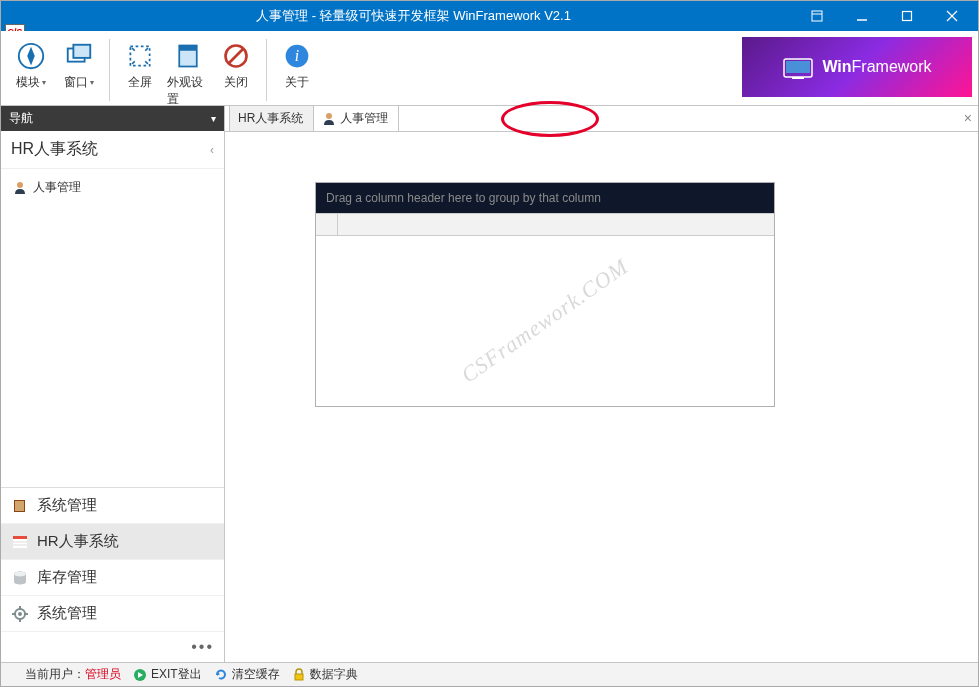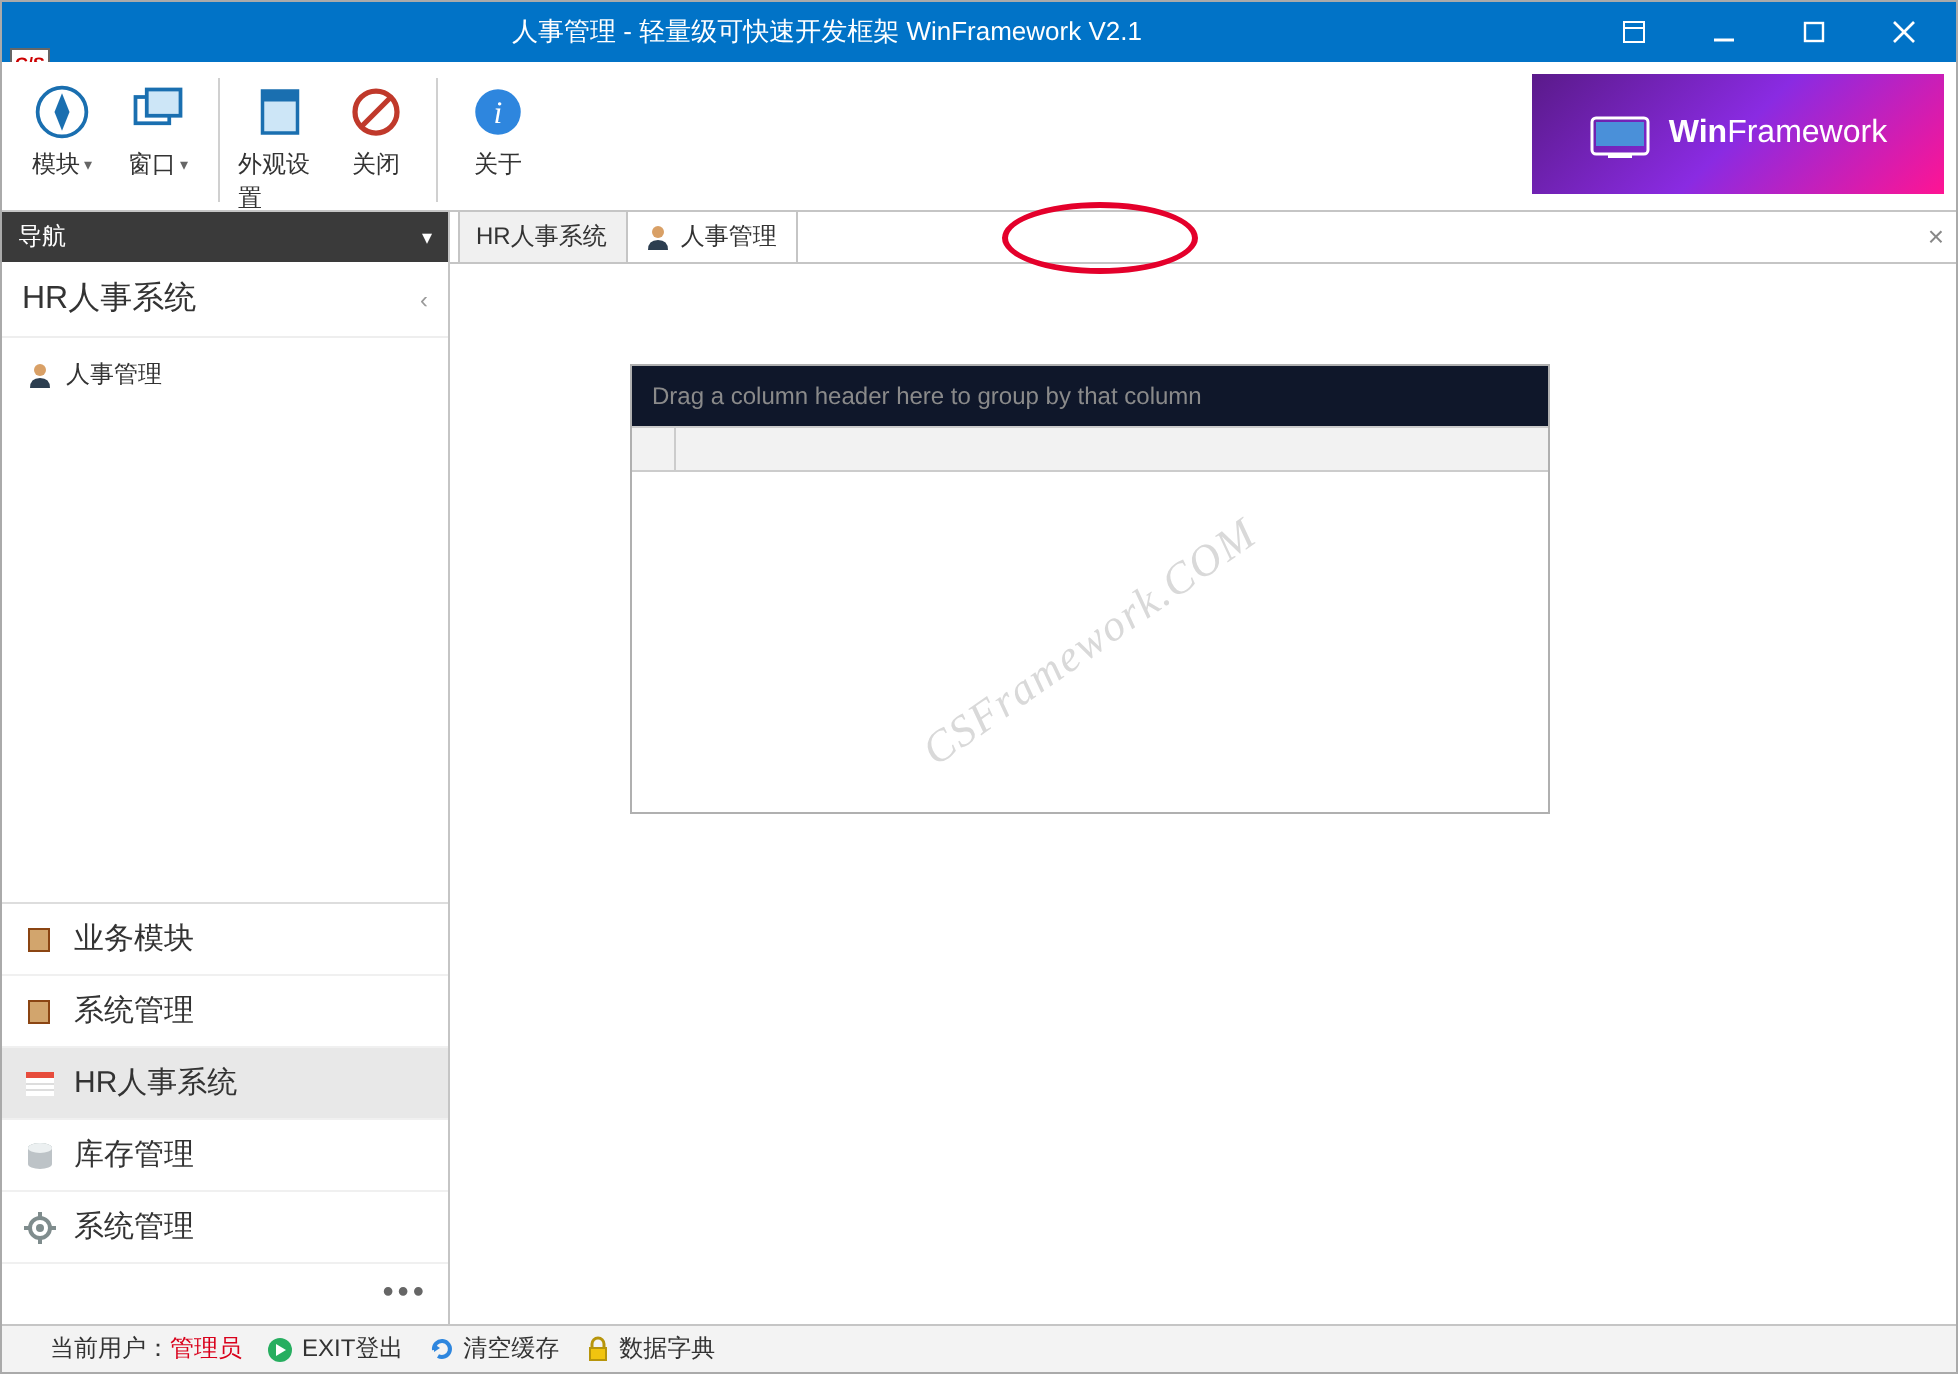--- a/index.html
+++ b/index.html
@@ -13,21 +13,21 @@
 .titlebar .win-btn { width: 45px; height: 30px; display: flex; align-items: center; justify-content: center; color: #fff; cursor: pointer; }
 
 
 .ribbon { height: 75px; background: #fff; border-bottom: 1px solid #c5c5c5; display: flex; align-items: stretch; padding: 4px 6px 0; }
 .ribbon-group { display: flex; align-items: flex-start; }
 .ribbon-sep { width: 1px; background: #d0d0d0; margin: 4px 6px; }
 .ribbon-btn { width: 48px; display: flex; flex-direction: column; align-items: center; padding: 4px 2px; cursor: pointer; border: 1px solid transparent; font-size: 12px; color: #333; }
 .ribbon-btn .ricon { width: 32px; height: 32px; display: flex; align-items: center; justify-content: center; margin-bottom: 2px; }
 .ribbon-btn .rlabel { display: flex; align-items: center; gap: 2px; }
 .ribbon-btn .dd { font-size: 8px; color: #666; }
-.ribbon-logo { margin-left: auto; width: 206px; height: 60px; background: linear-gradient(135deg,#5a1a8a 0%,#8a2be2 50%,#ff1493 100%); display: flex; align-items: center; justify-content: center; color: #fff; font-size: 16px; margin-top: 2px; }
+.ribbon-logo { margin-left: auto; width: 230px; height: 60px; background: linear-gradient(135deg,#5a1a8a 0%,#8a2be2 50%,#ff1493 100%); display: flex; align-items: center; justify-content: center; color: #fff; font-size: 16px; margin-top: 2px; }
 .ribbon-logo b { font-weight: bold; }
 
 
 .main { flex: 1; display: flex; min-height: 0; background: #f5f5f5; }
 
 
 .sidebar { width: 224px; background: #fff; border-right: 1px solid #c5c5c5; display: flex; flex-direction: column; }
 .sidebar-title { background: #3a3a3a; color: #fff; padding: 4px 8px; font-size: 12px; display: flex; align-items: center; justify-content: space-between; }
 .sidebar-title .chev { font-size: 10px; }
 .nav-section-head { padding: 8px 10px; font-size: 16px; color: #333; display: flex; align-items: center; justify-content: space-between; border-bottom: 1px solid #eee; }
@@ -124,20 +124,29 @@
           <span>窗口</span>
           <span class="dd">▾</span>
         </span>
     </div>
   </div>
   <div class="ribbon-sep"></div>
   <div class="ribbon-group">
     <div class="ribbon-btn">
       <span class="ricon">
         <svg width="28" height="28" viewBox="0 0 32 32">
+            <rect x="5" y="5" width="22" height="22" fill="none" stroke="#1a6fb0" stroke-width="2" stroke-dasharray="3,3"></rect>
+            <path d="M10 10 L7 7 M22 10 L25 7 M10 22 L7 25 M22 22 L25 25" stroke="#1a6fb0" stroke-width="2"></path>
+          </svg>
+      </span>
+      <span class="rlabel">全屏</span>
+    </div>
+    <div class="ribbon-btn">
+      <span class="ricon">
+        <svg width="28" height="28" viewBox="0 0 32 32">
             <rect x="6" y="4" width="20" height="24" fill="#cde6f7" stroke="#1a6fb0" stroke-width="2"></rect>
             <rect x="6" y="4" width="20" height="6" fill="#1a6fb0"></rect>
           </svg>
       </span>
       <span class="rlabel">外观设置</span>
     </div>
     <div class="ribbon-btn">
       <span class="ricon">
         <svg width="28" height="28" viewBox="0 0 32 32">
             <circle cx="16" cy="16" r="12" fill="none" stroke="#c0392b" stroke-width="3"></circle>
@@ -186,29 +195,20 @@
           <svg width="14" height="14" viewBox="0 0 14 14">
               <circle cx="7" cy="4" r="3" fill="#d9a066"></circle>
               <path d="M2 13 Q2 8 7 8 Q12 8 12 13 Z" fill="#2c3e50"></path>
             </svg>
         </span>
         <span>人事管理</span>
       </div>
     </div>
     <div class="nav-spacer"></div>
     <div class="nav-modules">
-      <div class="nav-mod">
-        <span class="micon">
-            <svg width="16" height="16" viewBox="0 0 16 16">
-              <rect x="2" y="2" width="11" height="12" fill="#8b4513"></rect>
-              <rect x="3" y="3" width="9" height="10" fill="#d2a56d"></rect>
-            </svg>
-          </span>
-        <span>业务模块</span>
-      </div>
       <div class="nav-mod">
         <span class="micon">
             <svg width="16" height="16" viewBox="0 0 16 16">
               <rect x="2" y="2" width="11" height="12" fill="#8b4513"></rect>
               <rect x="3" y="3" width="9" height="10" fill="#d2a56d"></rect>
             </svg>
           </span>
         <span>系统管理</span>
       </div>
       <div class="nav-mod selected">

